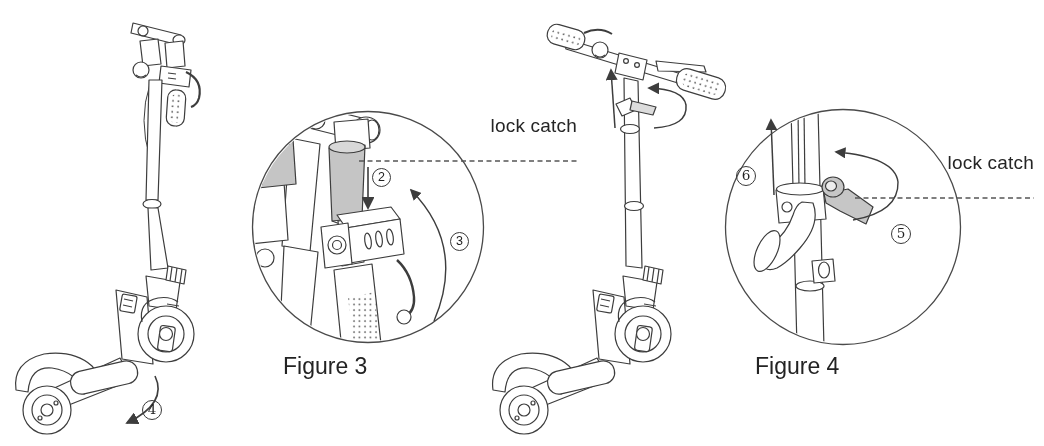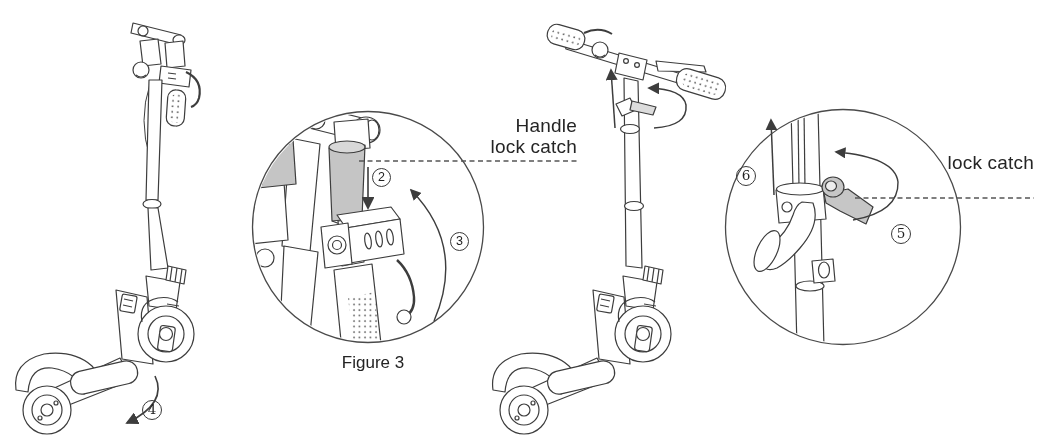--- a/index.html
+++ b/index.html
@@ -6,22 +6,22 @@
   #stage {
     position:relative; width:1044px; height:446px; background:#ffffff;
     font-family:"Liberation Sans", sans-serif; overflow:hidden;
   }
   #stage svg { position:absolute; left:0; top:0; }
   .callout-label {
     position:absolute; text-align:right; color:#252525;
     font-size:19px; line-height:21px; letter-spacing:0.2px;
   }
   .fig-caption {
-    position:absolute; width:180px; text-align:center; color:#232323;
-    font-size:17px;
+    position:absolute; width:180px; color:#232323;
+    font-size:23px;
   }
   .step {
     position:absolute; box-sizing:border-box; width:19px; height:19px;
     border:1.6px solid #3a3a3a; border-radius:50%;
     display:flex; align-items:center; justify-content:center;
     font-size:12.5px; color:#222; background:#fff; line-height:1;
   }
   .step.serif {
     width:20px; height:20px; border-width:1px;
     font-family:"DejaVu Serif", serif; font-size:13.5px; background:transparent;
@@ -173,29 +173,29 @@
     </g>
     <path d="M774,195 L771,120" stroke="#3d3d3d" fill="none" stroke-width="1.5" marker-end="url(#ah)"></path>
     <path d="M853,220 Q899,212 898,182 Q895,157 836,152" stroke="#3d3d3d" fill="none" stroke-width="1.4" marker-end="url(#ah)"></path>
   </g>
 
   <line x1="359" y1="161" x2="577" y2="161" stroke="#555" stroke-width="1.5" stroke-dasharray="5,3.5"></line>
   <line x1="855" y1="198" x2="1034" y2="198" stroke="#555" stroke-width="1.5" stroke-dasharray="5,3.5"></line>
 </svg>
 
   <div class="callout-label" style="left:437px; top:115px; width:140px;">
-    <div>Handle</div>
     <div>lock catch</div>
   </div>
 
   <div class="callout-label" style="left:890px; top:152px; width:144px;">
     <div>lock catch</div>
   </div>
 
   <div class="fig-caption" style="left:283px; top:353px;">Figure 3</div>
+  <div class="fig-caption" style="left:755px; top:353px;">Figure 4</div>
 
   <span class="step" style="left:372px; top:168px;">2</span>
   <span class="step" style="left:450px; top:232px;">3</span>
   <span class="step serif" style="left:142px; top:400px;">4</span>
   <span class="step serif" style="left:891px; top:224px;">5</span>
   <span class="step serif" style="left:736px; top:166px;">6</span>
 
 </div>
 
 </body></html>

